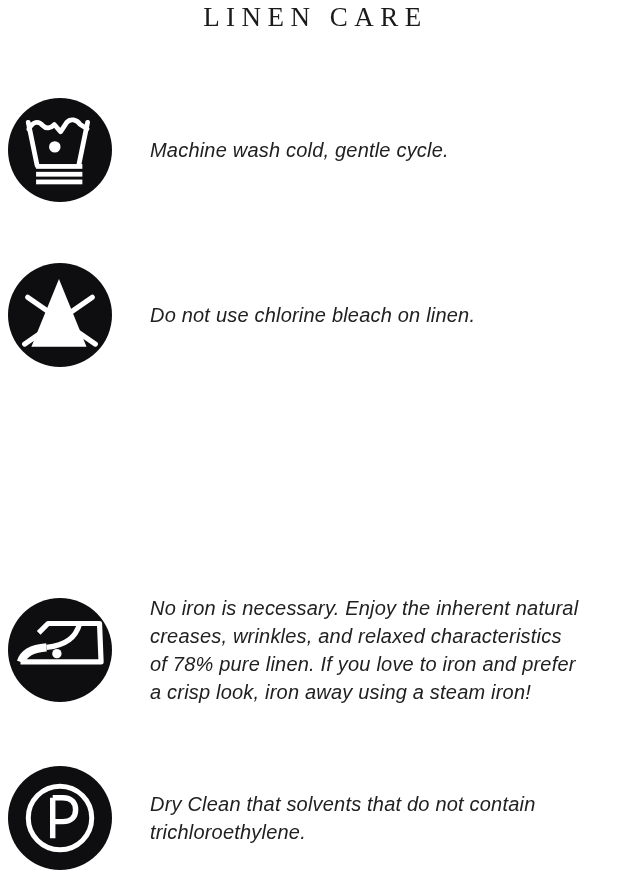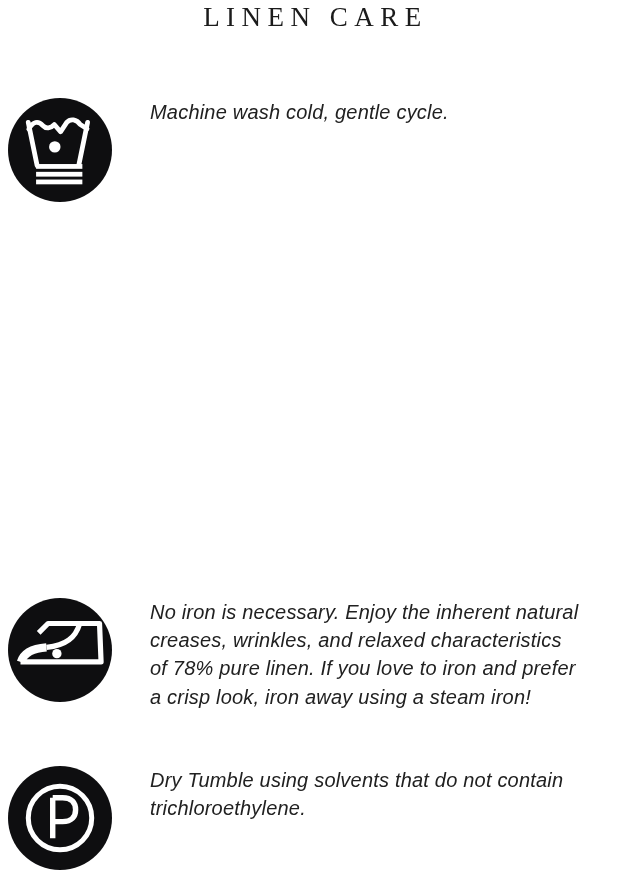--- a/index.html
+++ b/index.html
@@ -20,20 +20,21 @@
     letter-spacing:6.5px;
     color:#1b1b1b;
     white-space:nowrap;
   }
   .care-row{
     position:absolute;
     left:8px;
     width:615px;
     height:104px;
     display:flex;
+    align-items:center;
     gap:38px;
   }
   .badge{
     flex:0 0 104px;
     width:104px;height:104px;
   }
   .badge svg{display:block;width:104px;height:104px;}
   .care-text{
     margin:0;
     font-style:italic;
@@ -67,20 +68,33 @@
         </g>
         <circle cx="45" cy="47" r="5.5" fill="#ffffff"></circle>
         <rect x="27" y="63.5" width="44.5" height="4.6" fill="#ffffff"></rect>
         <rect x="27" y="71" width="44.5" height="4.6" fill="#ffffff"></rect>
         <rect x="27" y="78.4" width="44.5" height="4.6" fill="#ffffff"></rect>
       </svg>
     </div>
     <p class="care-text">Machine wash cold, gentle cycle.</p>
   </div>
 
+  <div class="care-row row-2">
+    <div class="badge">
+      <svg viewBox="0 0 100 100" xmlns="http://www.w3.org/2000/svg">
+        <circle cx="50" cy="50" r="50" fill="#0e0e10"></circle>
+        <g stroke="#ffffff" stroke-width="5" stroke-linecap="round">
+          <path d="M19 33 L84 78"></path>
+          <path d="M81 33 L16 78"></path>
+        </g>
+        <polygon points="49,15.5 22.5,80.5 75.5,80.5" fill="#ffffff"></polygon>
+      </svg>
+    </div>
+    <p class="care-text">Do not use chlorine bleach on linen.</p>
+  </div>
 
 
   <div class="care-row row-4">
     <div class="badge">
       <svg viewBox="0 0 100 100" xmlns="http://www.w3.org/2000/svg">
         <circle cx="50" cy="50" r="50" fill="#0e0e10"></circle>
         <g stroke="#ffffff" fill="none" stroke-linejoin="round">
           <path d="M29.5 33.5 L38.5 24.5 L88 24.5 L89.5 61.5 L12 61.5" stroke-width="5"></path>
           <path d="M69 24.5 C65 38 56 45.5 37 47.5" stroke-width="5"></path>
           <path d="M12.5 61.5 C15 53 24 48.5 37 47.5" stroke-width="8"></path>
@@ -95,17 +109,17 @@
   </div>
 
   <div class="care-row row-5">
     <div class="badge">
       <svg viewBox="0 0 100 100" xmlns="http://www.w3.org/2000/svg">
         <circle cx="50" cy="50" r="50" fill="#0e0e10"></circle>
         <circle cx="50" cy="50" r="30.5" fill="none" stroke="#ffffff" stroke-width="4.8"></circle>
         <path d="M43 30.5 L43 69.5 M43 30.5 L52.5 30.5 C61.5 30.5 65 35.5 65 42 C65 48.5 61.5 53.5 52.5 53.5 L43 53.5" fill="none" stroke="#ffffff" stroke-width="5.2"></path>
       </svg>
     </div>
-    <p class="care-text">Dry Tumble using solvents that do not contain
+    <p class="care-text">Dry Clean that solvents that do not contain
 trichloroethylene.</p>
   </div>
 
 </div>
 
 </body></html>

